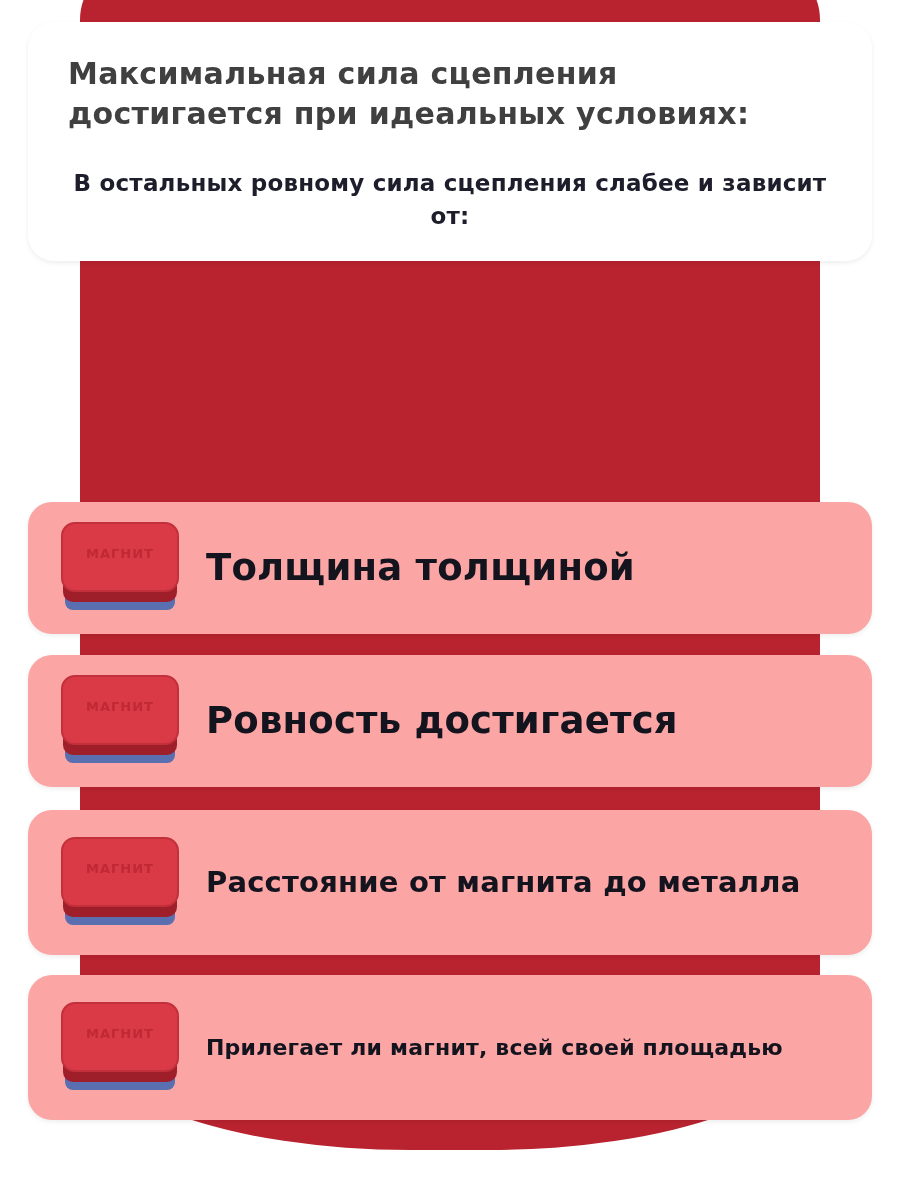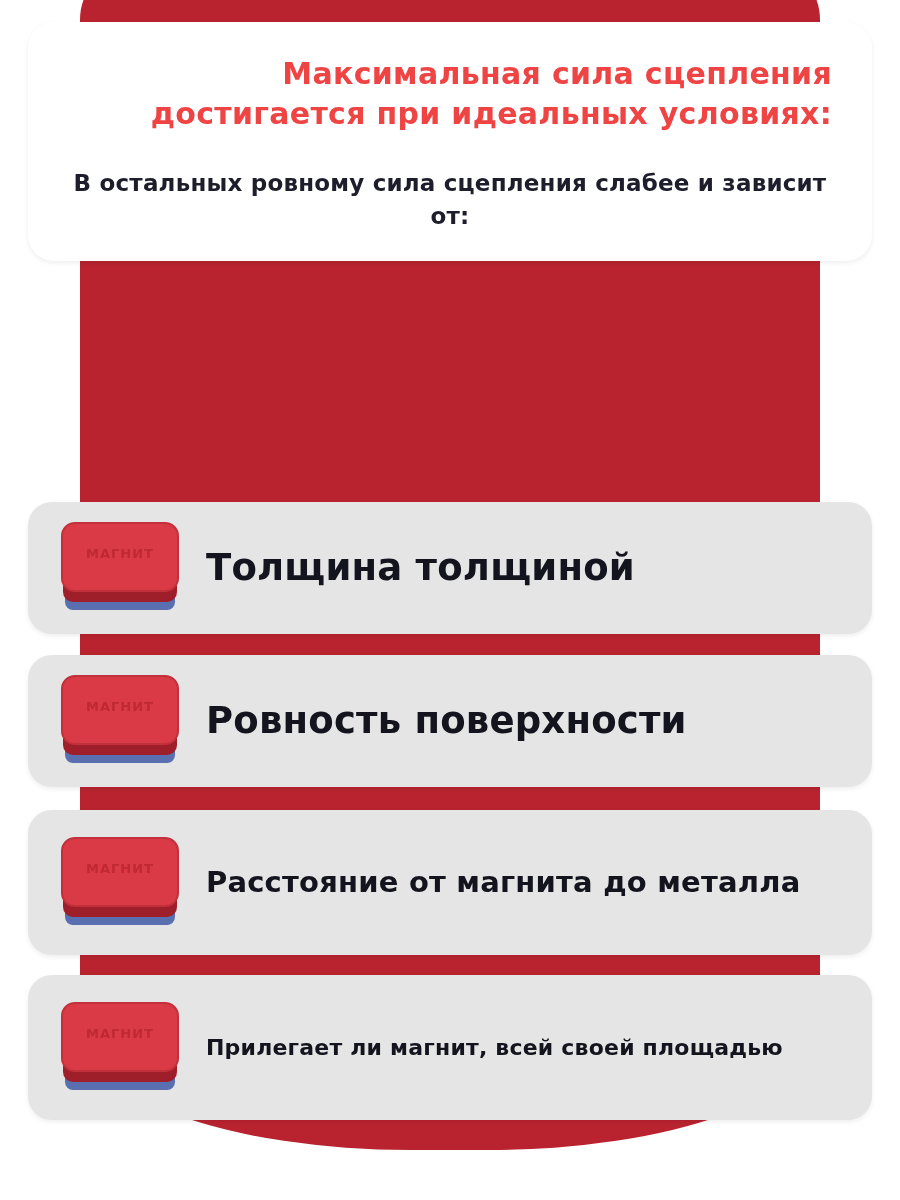--- a/index.html
+++ b/index.html
@@ -37,24 +37,24 @@
     top: 22px;
     width: 844px;
     box-sizing: border-box;
     background: #ffffff;
     border-radius: 26px;
     padding: 24px 40px 28px 40px;
     z-index: 2;
     box-shadow: 0 2px 5px rgba(0,0,0,0.07);
   }
   .top-title {
-    color: #ef4444;
+    color: #404040;
     font-size: 30px;
     font-weight: bold;
-    text-align: right;
+    text-align: left;
     line-height: 1.32;
     letter-spacing: 0.3px;
     margin: 8px 0 0 0;
   }
   .top-body {
     color: #1d1d2b;
     font-size: 23px;
     font-weight: bold;
     text-align: center;
     line-height: 1.42;
@@ -76,21 +76,21 @@
     border-bottom: 62px solid transparent;
     z-index: 1;
   }
 
   
   .item-card {
     position: absolute;
     left: 28px;
     width: 844px;
     box-sizing: border-box;
-    background: #e5e5e5;
+    background: #fca5a5;
     border-radius: 24px;
     z-index: 2;
     display: flex;
     align-items: center;
     box-shadow: 0 2px 5px rgba(0,0,0,0.07);
   }
   .item-card.i0 { top: 502px; height: 132px; }
   .item-card.i1 { top: 655px; height: 132px; }
   .item-card.i2 { top: 810px; height: 145px; }
   .item-card.i3 { top: 975px; height: 145px; }
@@ -191,21 +191,21 @@
 
   <div class="item-card i1">
     <div class="magnet-wrap">
       <div class="magnet">
         <div class="blue"></div>
         <div class="darkred"></div>
         <div class="body"></div>
         <div class="label">МАГНИТ</div>
       </div>
     </div>
-    <div class="item-text">Ровность поверхности</div>
+    <div class="item-text">Ровность достигается</div>
   </div>
 
   <div class="item-card i2">
     <div class="magnet-wrap">
       <div class="magnet">
         <div class="blue"></div>
         <div class="darkred"></div>
         <div class="body"></div>
         <div class="label">МАГНИТ</div>
       </div>

